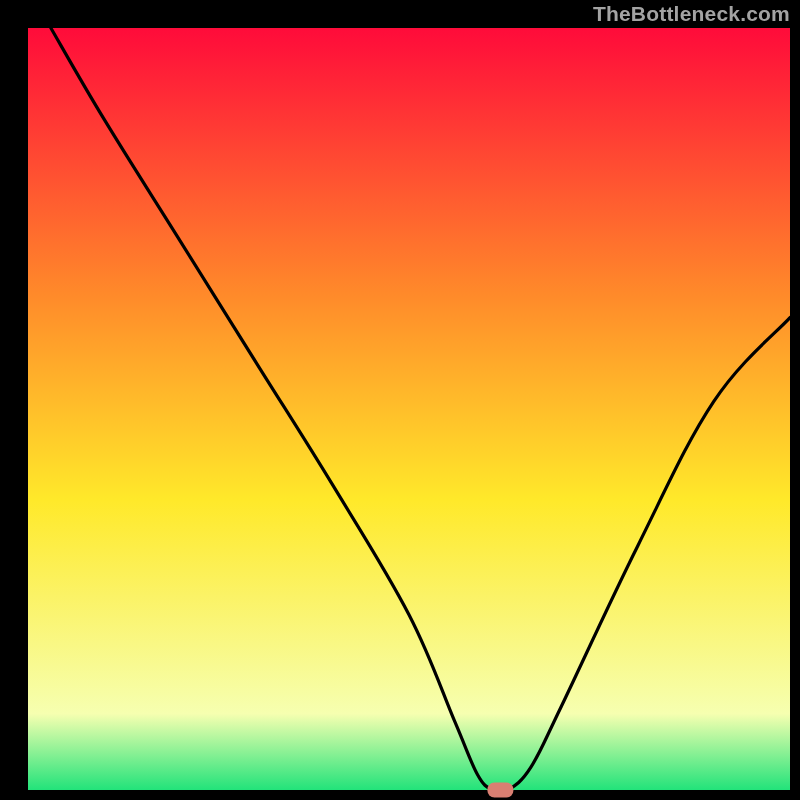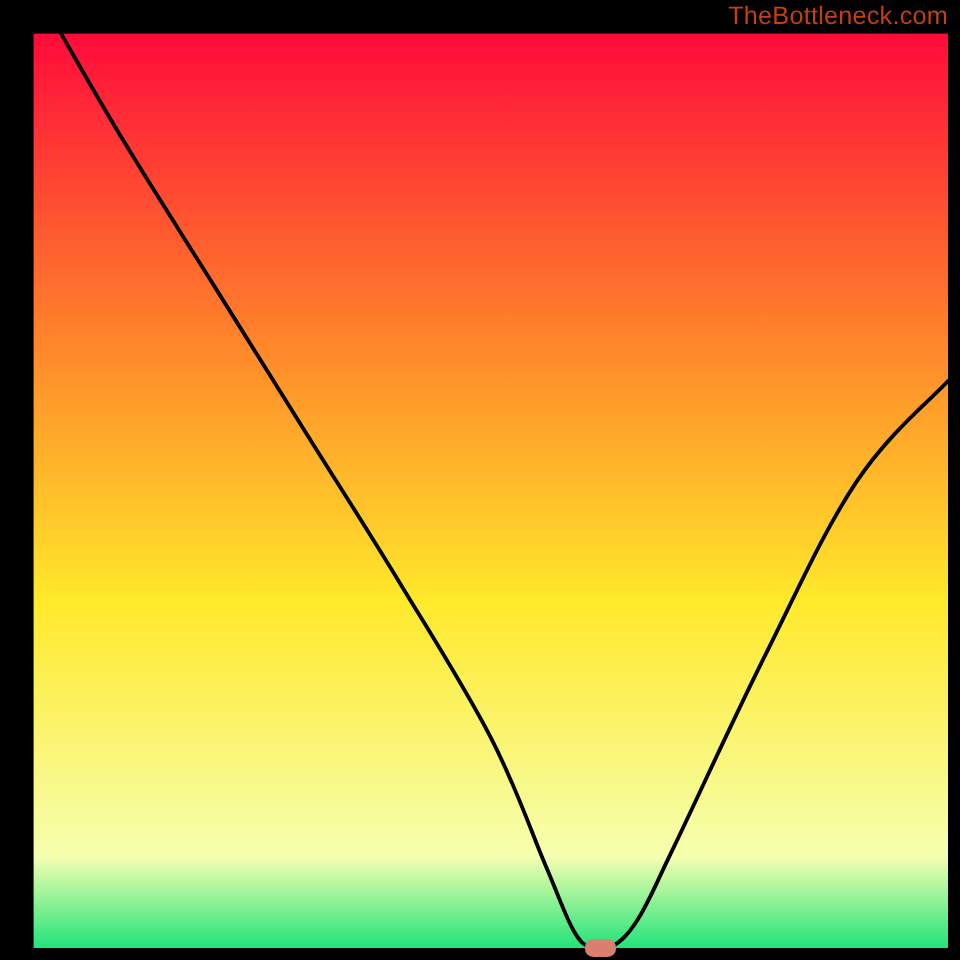--- a/index.html
+++ b/index.html
@@ -16,22 +16,22 @@
     top: 0;
     width: 800px;
     height: 800px;
   }
   .watermark {
     position: absolute;
     top: 2px;
     right: 10px;
     font-family: Arial, Helvetica, sans-serif;
     font-size: 21px;
-    color: #c2410c;
-    font-weight: 400;
+    color: #a3a3a3;
+    font-weight: 700;
     letter-spacing: 0.2px;
   }
   svg {
     display: block;
   }
 </style>
 </head>
 <body>
 
 <div class="frame">

